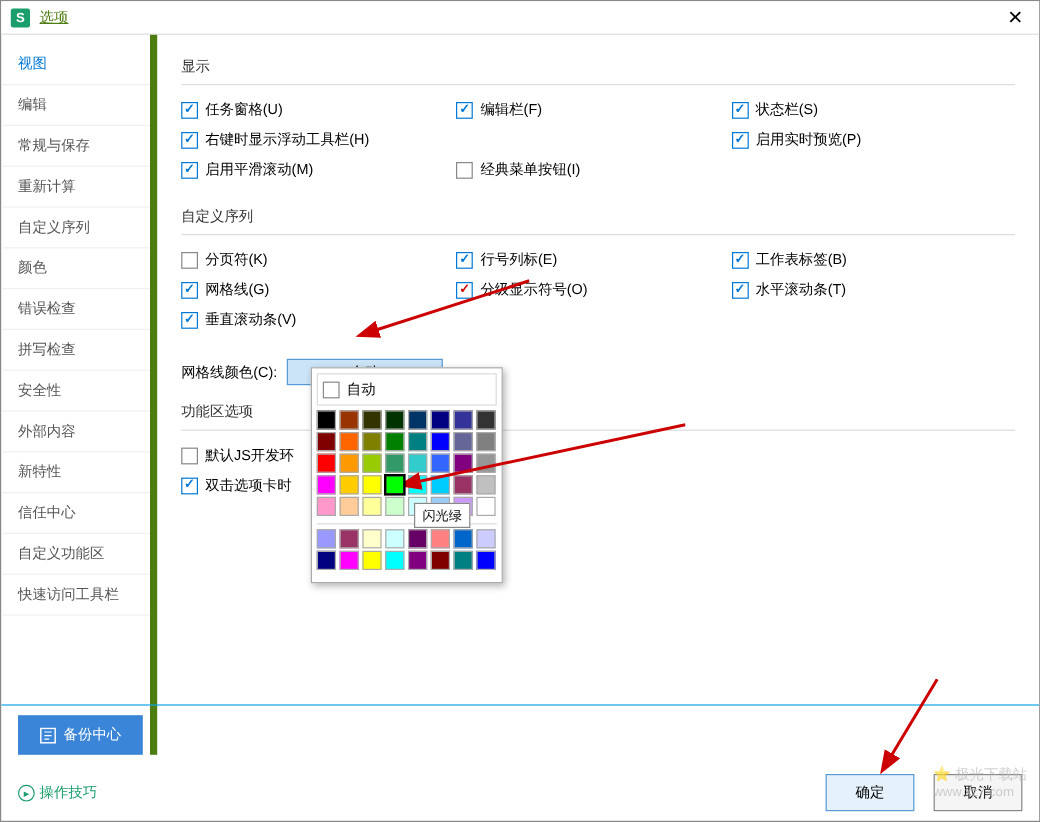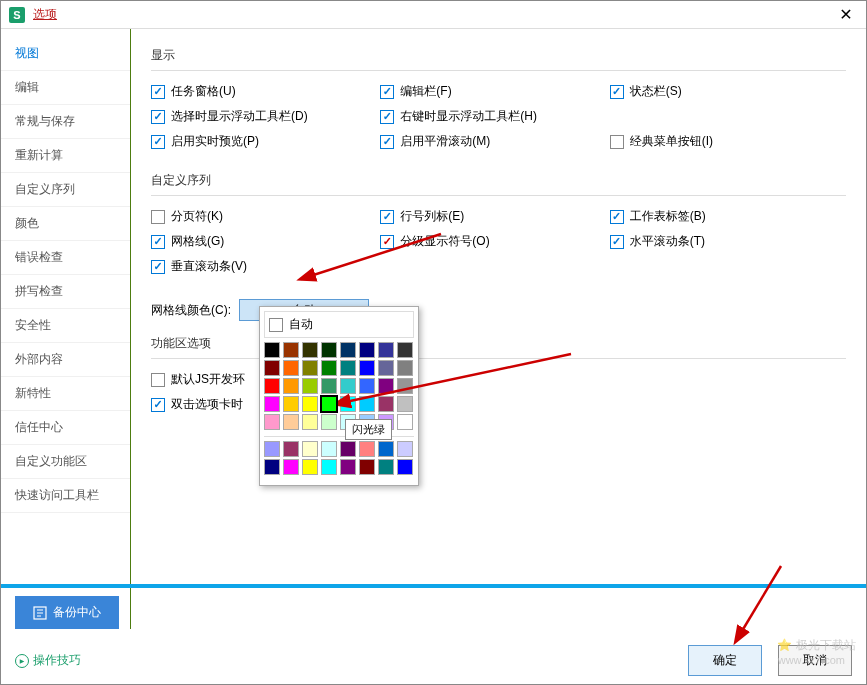--- a/index.html
+++ b/index.html
@@ -1,25 +1,25 @@
 <!DOCTYPE html>
 <html><head>
   <meta charset="utf-8">
   <style>
     * { margin: 0; padding: 0; box-sizing: border-box; font-family: "Microsoft YaHei", "SimSun", sans-serif; font-size: 12px; }
     body { width: 867px; height: 685px; background: #fff; border: 1px solid #888; position: relative; overflow: hidden; }
     
     .titlebar { height: 28px; background: #fff; border-bottom: 1px solid #ddd; display: flex; align-items: center; padding: 0 8px; }
     .titlebar-icon { width: 16px; height: 16px; background: #1a9e6b; color: #fff; display: flex; align-items: center; justify-content: center; font-weight: bold; border-radius: 2px; margin-right: 8px; font-size: 11px; }
-    .titlebar-title { flex: 1; color: #b91c1c; text-decoration: underline; }
+    .titlebar-title { flex: 1; color: #4d7c0f; text-decoration: underline; }
     .titlebar-close { width: 24px; height: 24px; display: flex; align-items: center; justify-content: center; cursor: pointer; font-size: 16px; }
     
     .content { display: flex; height: 600px; }
     
-    .sidebar { width: 130px; padding: 8px 0; border-right: 1px solid #4d7c0f; }
+    .sidebar { width: 130px; padding: 8px 0; border-right: 6px solid #4d7c0f; }
     .sidebar-item { padding: 8px 14px; color: #555; cursor: pointer; border-bottom: 1px solid #f0f0f0; }
     .sidebar-item.active { color: #0078d7; }
     
     .main { flex: 1; padding: 12px 20px; position: relative; }
     .section-title { color: #333; padding: 6px 0; border-bottom: 1px solid #ddd; margin-bottom: 8px; }
     .options-grid { display: flex; flex-wrap: wrap; margin-bottom: 12px; }
     .option-cell { width: 33%; padding: 4px 0; display: flex; align-items: center; }
     
     .chk { width: 14px; height: 14px; border: 1px solid #888; display: inline-flex; align-items: center; justify-content: center; margin-right: 6px; position: relative; }
     .chk.checked::after { content: "✓"; color: #0078d7; font-size: 11px; font-weight: bold; line-height: 1; }
@@ -32,21 +32,21 @@
     .gridcolor-dropdown .arrow { position: absolute; right: 6px; font-size: 8px; color: #333; }
     
     .colorpicker { position: absolute; left: 258px; top: 278px; width: 160px; background: #fff; border: 1px solid #aaa; box-shadow: 2px 2px 6px rgba(0,0,0,0.3); padding: 4px; }
     .colorpicker-auto { display: flex; align-items: center; padding: 4px; border: 1px solid #ddd; margin-bottom: 4px; cursor: pointer; }
     .colorpicker-auto-swatch { width: 14px; height: 14px; border: 1px solid #888; margin-right: 6px; }
     .color-grid { display: grid; grid-template-columns: repeat(8, 1fr); gap: 2px; margin-bottom: 6px; }
     .color-swatch { width: 16px; height: 16px; border: 1px solid #aaa; cursor: pointer; position: relative; }
     .color-swatch.selected { outline: 2px solid #000; outline-offset: -1px; z-index: 1; }
     .tooltip { position: absolute; left: 344px; top: 391px; background: #fff; border: 1px solid #888; padding: 2px 6px; font-size: 11px; white-space: nowrap; z-index: 10; }
     
-    .bottom { position: absolute; bottom: 0; left: 0; right: 0; border-top: 4px solid #0ea5e9; }
+    .bottom { position: absolute; bottom: 0; left: 0; right: 0; border-top: 1px solid #0ea5e9; }
     .bottom-row1 { display: flex; align-items: center; padding: 8px 14px; }
     .backup-btn { background: #3a85d8; color: #fff; padding: 8px 18px; display: flex; align-items: center; gap: 6px; cursor: pointer; }
     .bottom-row2 { display: flex; align-items: center; padding: 8px 14px; gap: 10px; }
     .tips { color: #1a9e6b; display: flex; align-items: center; gap: 4px; cursor: pointer; }
     .tips-icon { width: 14px; height: 14px; border: 1.5px solid #1a9e6b; border-radius: 50%; display: flex; align-items: center; justify-content: center; position: relative; }
     .tips-icon::after { content: "▶"; font-size: 6px; color: #1a9e6b; }
     .flex-spacer { flex: 1; }
     .btn { padding: 6px 24px; border: 1px solid #888; background: #f5f5f5; cursor: pointer; margin-left: 6px; }
     .btn.primary { border-color: #5b9bd5; background: #e6f2fb; }
     
@@ -90,24 +90,20 @@
           <span class="chk checked"></span>
           <span>任务窗格(U)</span>
         </div>
       <div class="option-cell">
           <span class="chk checked"></span>
           <span>编辑栏(F)</span>
         </div>
       <div class="option-cell">
           <span class="chk checked"></span>
           <span>状态栏(S)</span>
-        </div>
-      <div class="option-cell">
-          <span class="chk checked"></span>
-          <span>选择时显示浮动工具栏(D)</span>
         </div>
       <div class="option-cell">
           <span class="chk checked"></span>
           <span>右键时显示浮动工具栏(H)</span>
         </div>
       <div class="option-cell"></div>
       <div class="option-cell">
           <span class="chk checked"></span>
           <span>启用实时预览(P)</span>
         </div>

